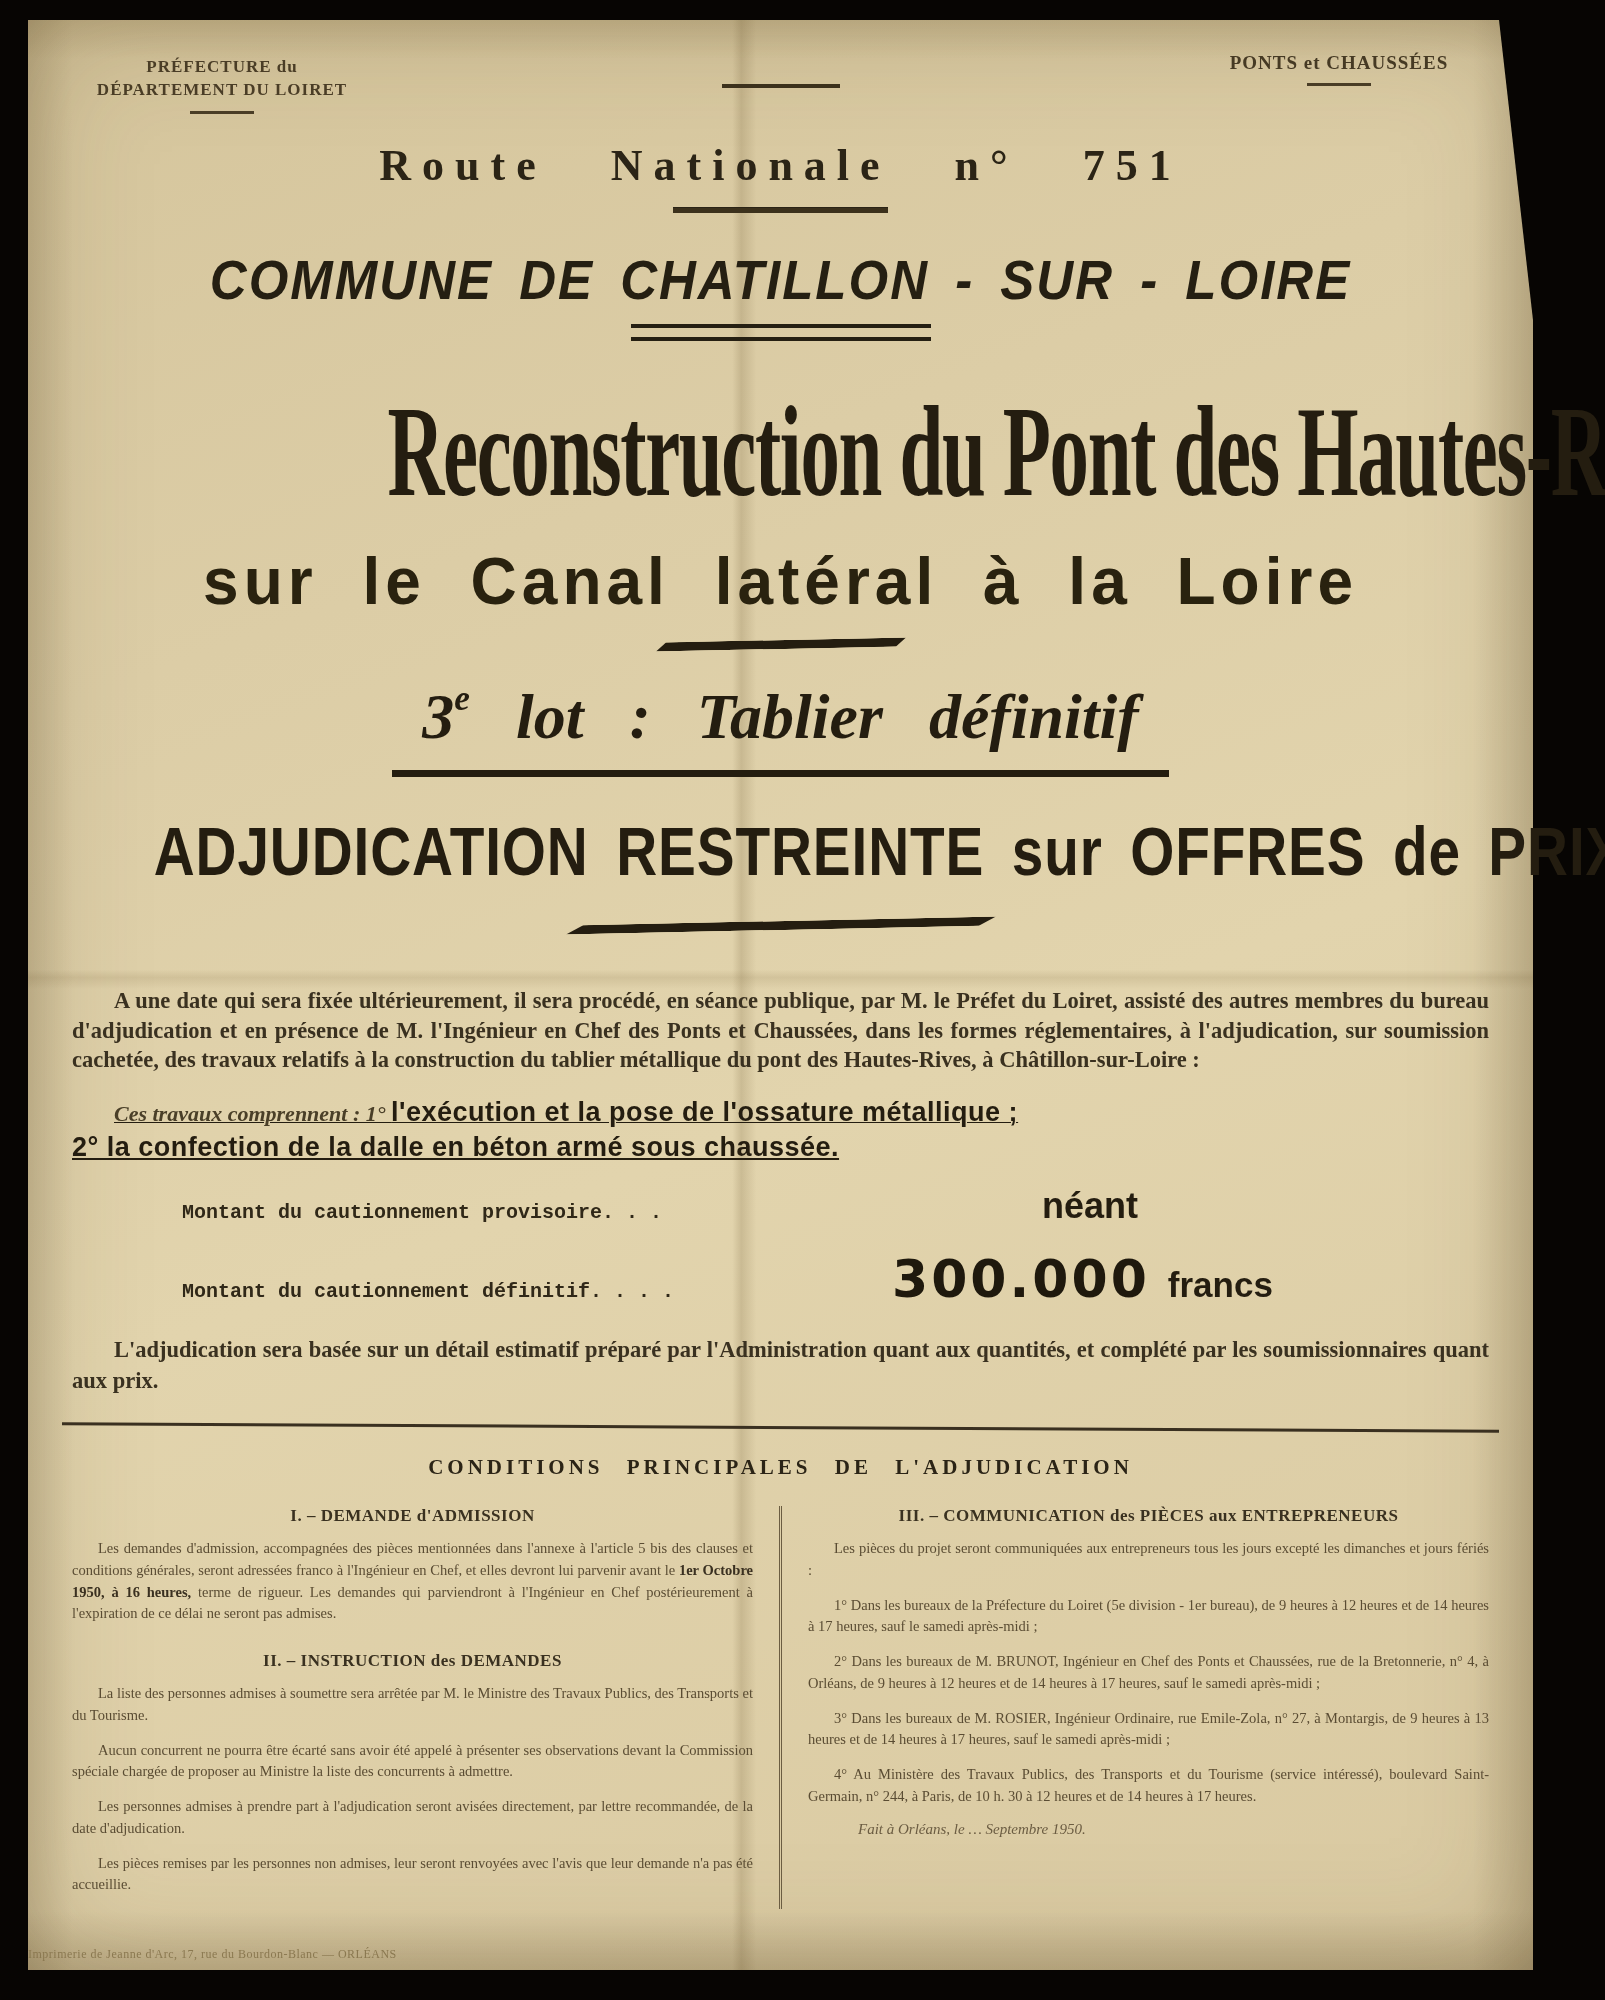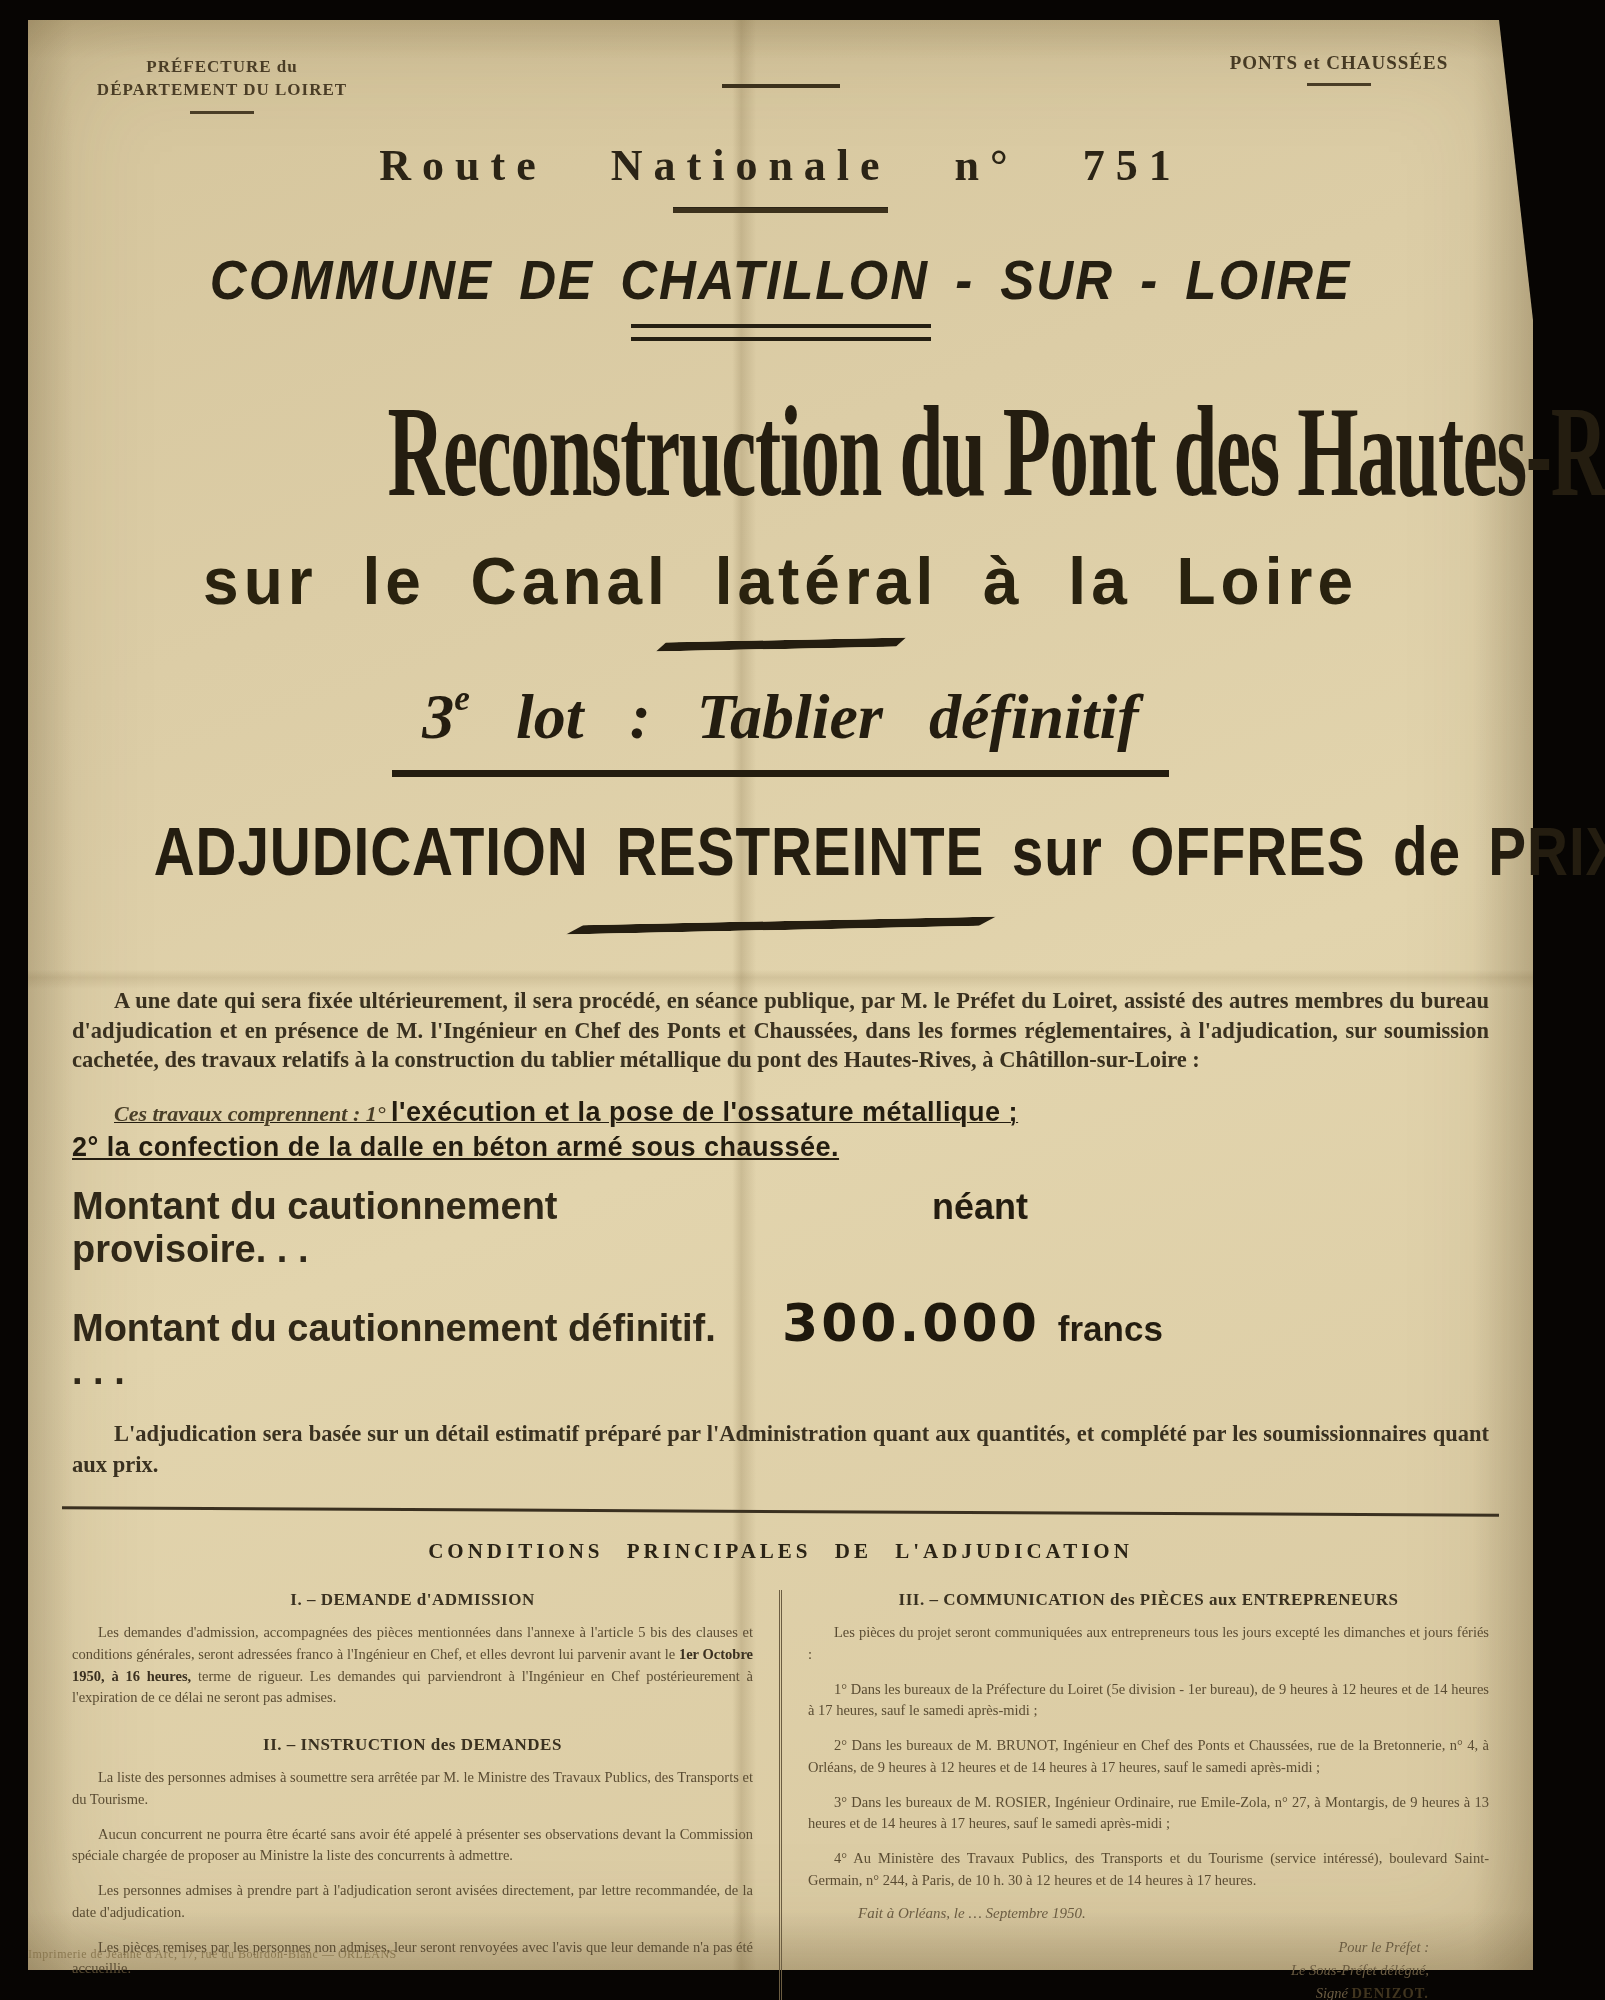--- a/index.html
+++ b/index.html
@@ -86,21 +86,21 @@
   .intro .ind{display:inline-block;width:42px;}
 
   .works{margin-top:0;color:#241d10;text-decoration:underline;}
   .works-l1 .it{font-style:italic;font-weight:bold;font-size:22px;color:#4a3f28;}
   .works-l1 .bd,.works-l2{font-family:"Liberation Sans",sans-serif;font-weight:bold;font-size:27px;letter-spacing:.5px;}
   .works-l1 .ind{display:inline-block;width:42px;}
   .works-l2{margin-top:4px;}
 
   
   .mrow{display:flex;align-items:baseline;margin-top:22px;}
-  .mlabel{width:650px;font-family:Liberation Sans, sans-serif;font-weight:bold;font-size:38px;color:#302818;}
+  .mlabel{margin-left:110px;width:650px;font-family:Liberation Mono, monospace;font-weight:bold;font-size:20px;color:#302818;}
   .mval1{font-family:"Liberation Sans",sans-serif;font-weight:bold;font-size:36px;color:#241d10;margin-left:210px;}
   .mval2{font-family:"DejaVu Sans",sans-serif;font-weight:bold;font-size:52px;letter-spacing:3px;color:#1f190d;margin-left:60px;}
   .munit{font-family:"Liberation Sans",sans-serif;font-weight:bold;font-size:35px;margin-left:18px;color:#241d10;}
 
   .estimate{margin-top:26px;font-weight:bold;font-size:22.5px;line-height:1.35;text-align:justify;color:#3a3120;}
   .estimate .ind{display:inline-block;width:42px;}
 
   .big-hr{margin:30px -10px 0 -10px;height:3px;background:#3a3020;transform:skewY(.3deg);}
 
   
@@ -206,22 +206,17 @@
     </div>
 
     <div class="col col-right">
       <div class="sec-h">III. – COMMUNICATION des PIÈCES aux ENTREPRENEURS</div>
       <p>Les pièces du projet seront communiquées aux entrepreneurs tous les jours excepté les dimanches et jours fériés :</p>
       <p>1° Dans les bureaux de la Préfecture du Loiret (5e division - 1er bureau), de 9 heures à 12 heures et de 14 heures à 17 heures, sauf le samedi après-midi ;</p>
       <p>2° Dans les bureaux de M. BRUNOT, Ingénieur en Chef des Ponts et Chaussées, rue de la Bretonnerie, n° 4, à Orléans, de 9 heures à 12 heures et de 14 heures à 17 heures, sauf le samedi après-midi ;</p>
       <p>3° Dans les bureaux de M. ROSIER, Ingénieur Ordinaire, rue Emile-Zola, n° 27, à Montargis, de 9 heures à 13 heures et de 14 heures à 17 heures, sauf le samedi après-midi ;</p>
       <p>4° Au Ministère des Travaux Publics, des Transports et du Tourisme (service intéressé), boulevard Saint-Germain, n° 244, à Paris, de 10 h. 30 à 12 heures et de 14 heures à 17 heures.</p>
       <div class="dateline">Fait à Orléans, le … Septembre 1950.</div>
-      <div class="sig">
-        <div>Pour le Préfet :</div>
-        <div>Le Sous-Préfet délégué,</div>
-        <div><span>Signé </span><span class="nm">DENIZOT.</span></div>
-      </div>
     </div>
   </div>
 
   <div class="imprint">Imprimerie de Jeanne d'Arc, 17, rue du Bourdon-Blanc — ORLÉANS</div>
 </div>
 
 </body></html>

